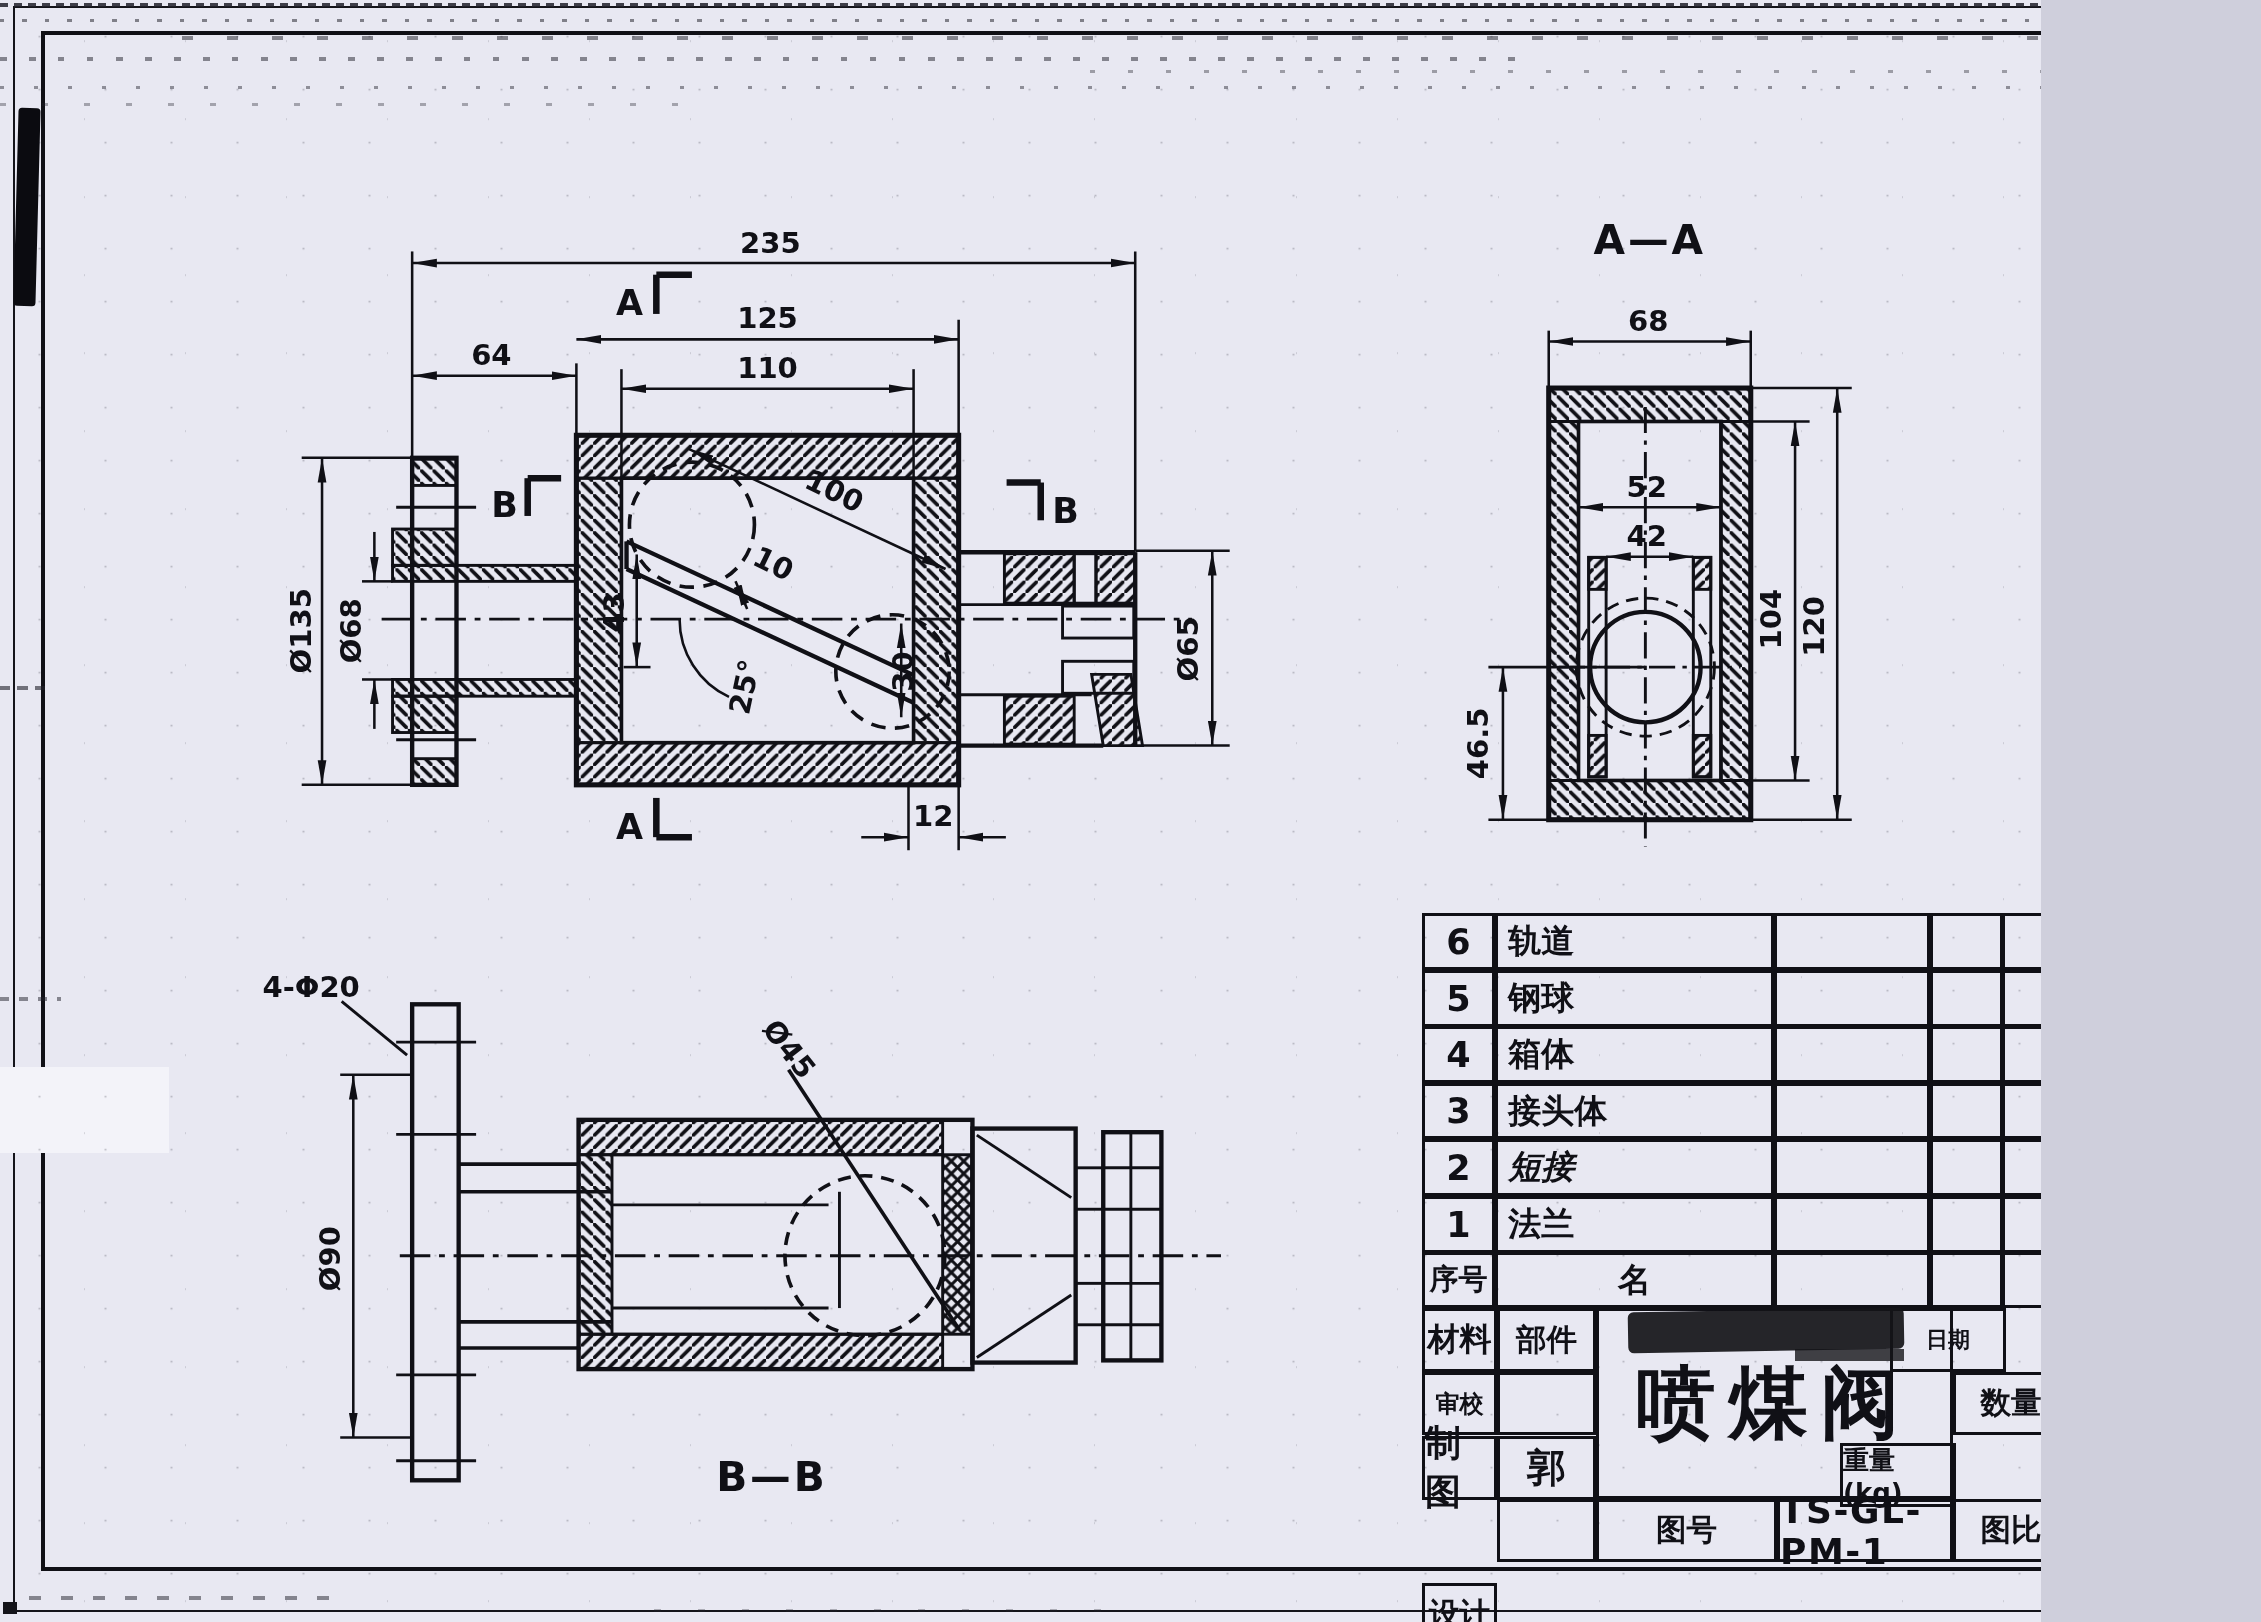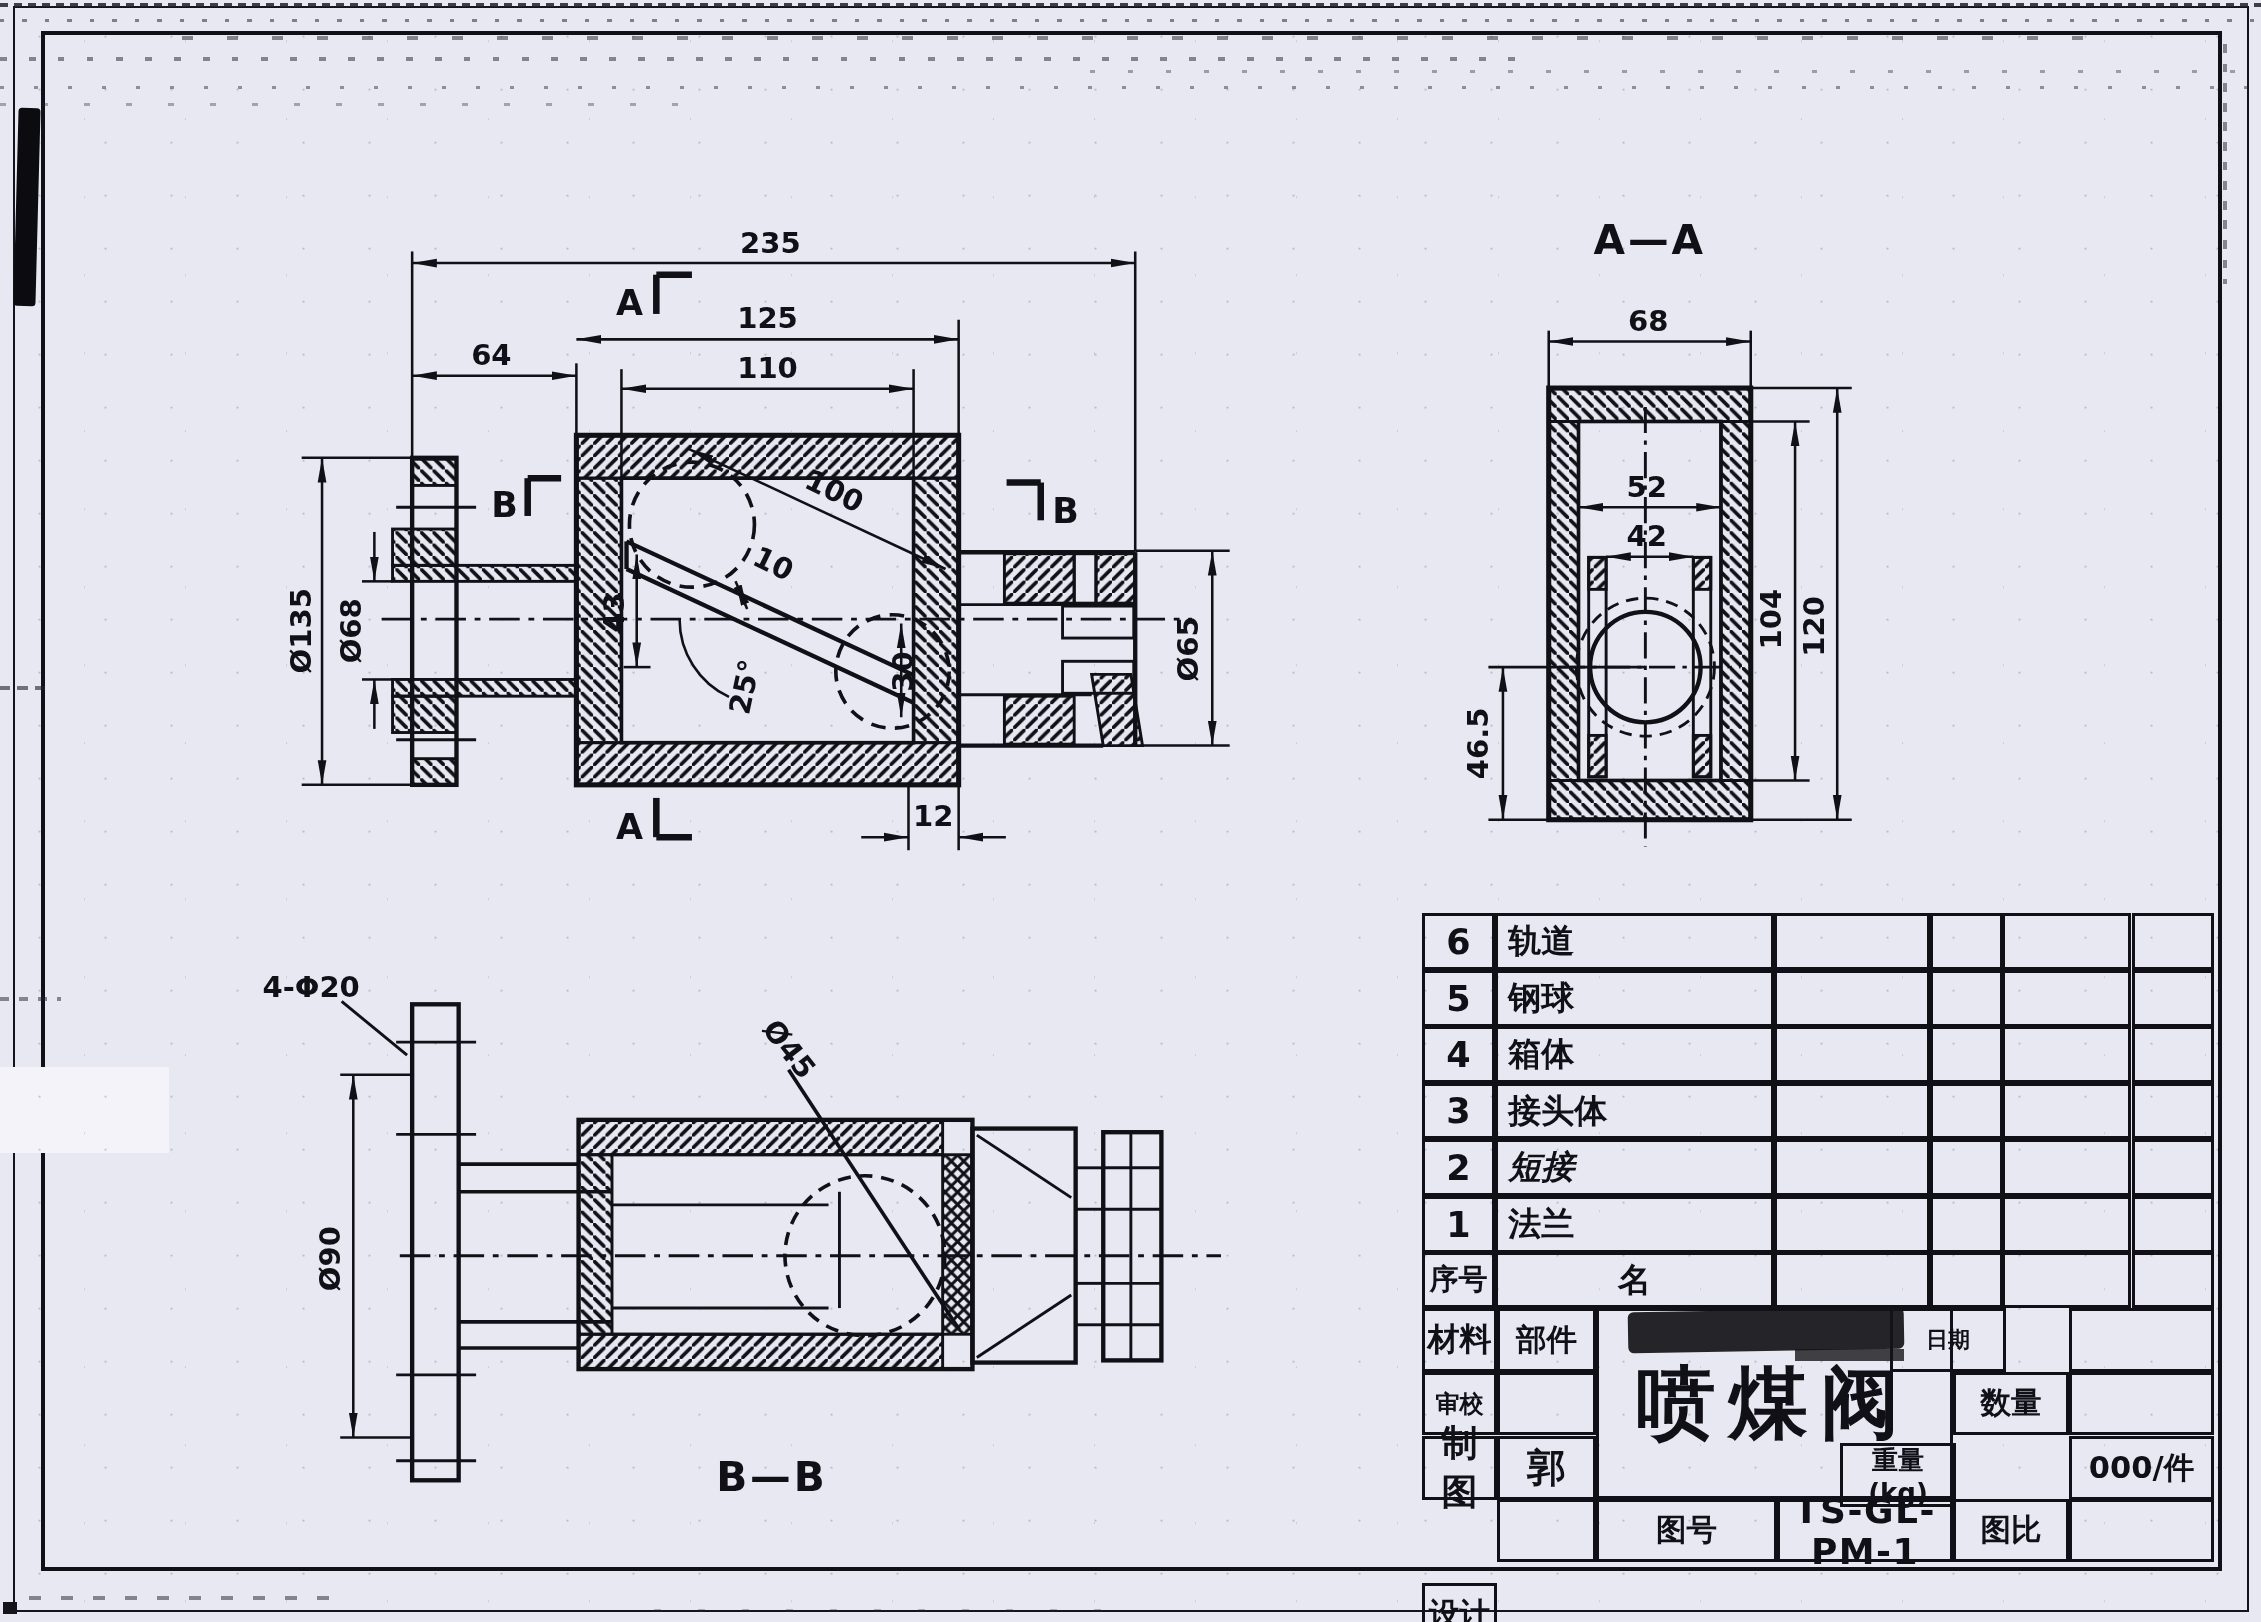--- a/index.html
+++ b/index.html
@@ -1,16 +1,16 @@
 <!DOCTYPE html>
 <html style="font-size:11.6px"><head>
 <meta charset="utf-8">
 <style>
   html,body{margin:0;padding:0;background:#cfcfdc;font-family:"DejaVu Sans",sans-serif;}
-  .sheet{position:relative;width:2261px;height:1622px;background:#e8e8f2;overflow:hidden;text-align:center;}
+  .sheet{position:relative;width:2041px;height:1622px;background:#e8e8f2;overflow:hidden;}
   .sheet::before{content:"";position:absolute;inset:0;z-index:60;pointer-events:none;opacity:.65;
      background-image:radial-gradient(circle, rgba(25,25,40,.38) 0.9px, transparent 1.2px),
                       radial-gradient(circle, rgba(25,25,40,.22) 0.7px, transparent 1.1px);
      background-size:66px 53px,101px 78px;background-position:6.5px 10.2px,34px 2.2px;}
   .frame-outer{position:absolute;left:13px;top:5.8px;width:2232px;height:1602px;border:2.2px solid #14141a;z-index:2;}
   .frame-inner{position:absolute;left:41px;top:30.5px;width:2173px;height:1532px;border:4.4px solid #101016;z-index:2;}
   .draw{position:absolute;left:0;top:0;z-index:5;}
   .draw text{fill:#101016;font-family:"DejaVu Sans",sans-serif;font-weight:bold;}
   .dim{font-size:40px;}
   .sec-title{font-size:56px;letter-spacing:4px;}

